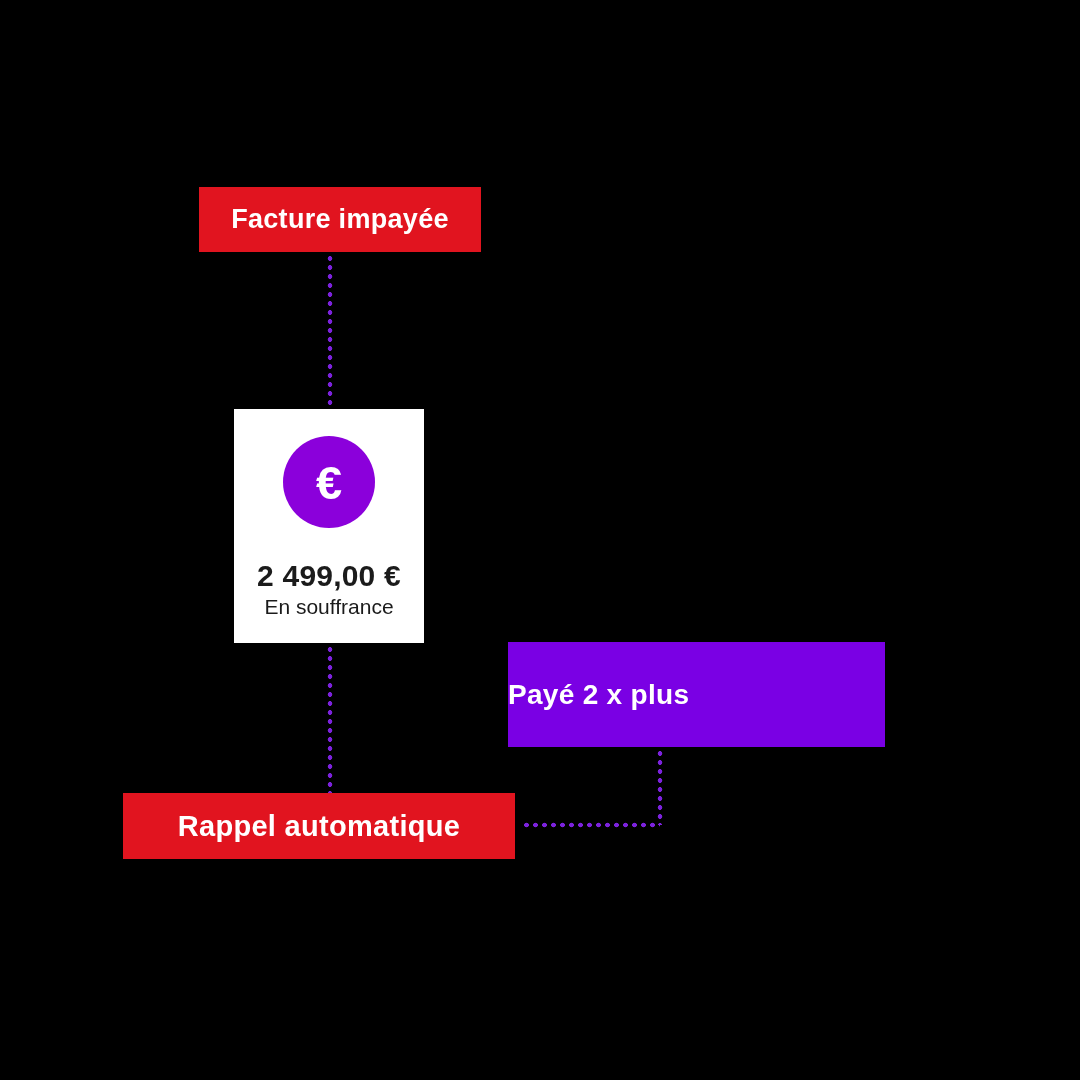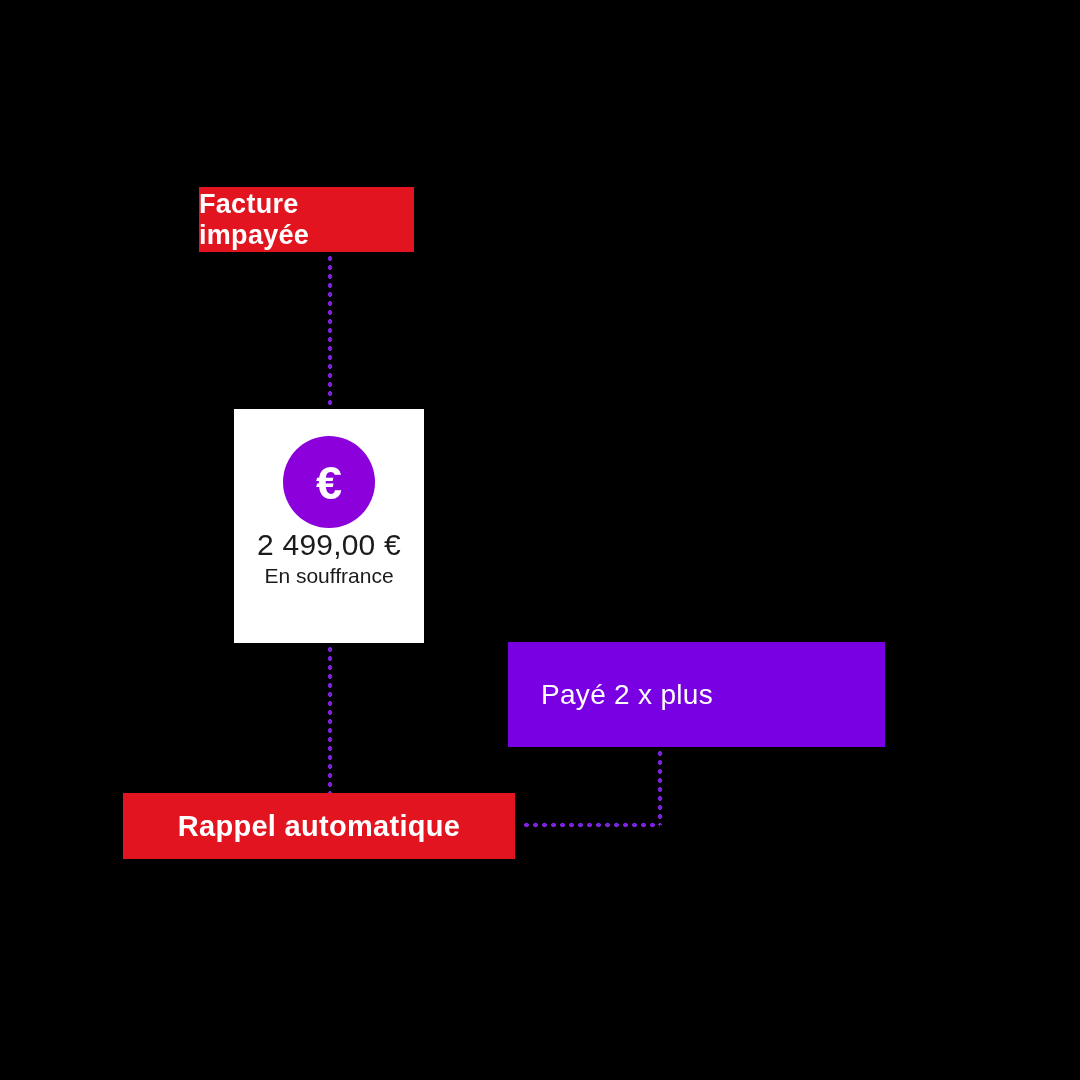--- a/index.html
+++ b/index.html
@@ -24,51 +24,51 @@
     position:absolute;
     display:flex;align-items:center;justify-content:center;
     box-sizing:border-box;
   }
   .red-box{
     background:var(--red);
     color:var(--text_light);
     font-weight:bold;
     letter-spacing:.3px;
   }
-  .box-facture{left:199px;top:187px;width:215px;height:65px;font-size:27px;}
+  .box-facture{left:199px;top:187px;width:282px;height:65px;font-size:27px;}
   .box-rappel{left:123px;top:793px;width:392px;height:66px;font-size:29px;}
   .purple-box{
     left:508px;top:642px;width:377px;height:105px;
     background:var(--purple_box);
     color:var(--text_light);
-    font-weight:normal;
+    font-weight:bold;
     font-size:28px;
     line-height:34px;
     justify-content:flex-start;
-    padding-left:33px;
     letter-spacing:.3px;
   }
   .purple-box .lines span{display:block;}
   .card{
     left:234px;top:409px;width:190px;height:234px;
     background:var(--card_bg);
     flex-direction:column;
     justify-content:flex-start;
   }
   .euro-circle{
     width:92px;height:92px;border-radius:50%;
     background:var(--purple_circle);
     margin-top:27px;
     display:flex;align-items:center;justify-content:center;
     color:var(--text_light);
     font-size:47px;font-weight:bold;
   }
   .amount{
+    margin-top:31px;
     color:var(--text_dark);
-    font-size:30px;font-weight:normal;
+    font-size:30px;font-weight:bold;
     letter-spacing:.2px;
     text-align:center;
   }
   .status{
     margin-top:2px;
     color:var(--text_dark);
     font-size:21px;
   }
   .dots-v{
     position:absolute;width:6px;

